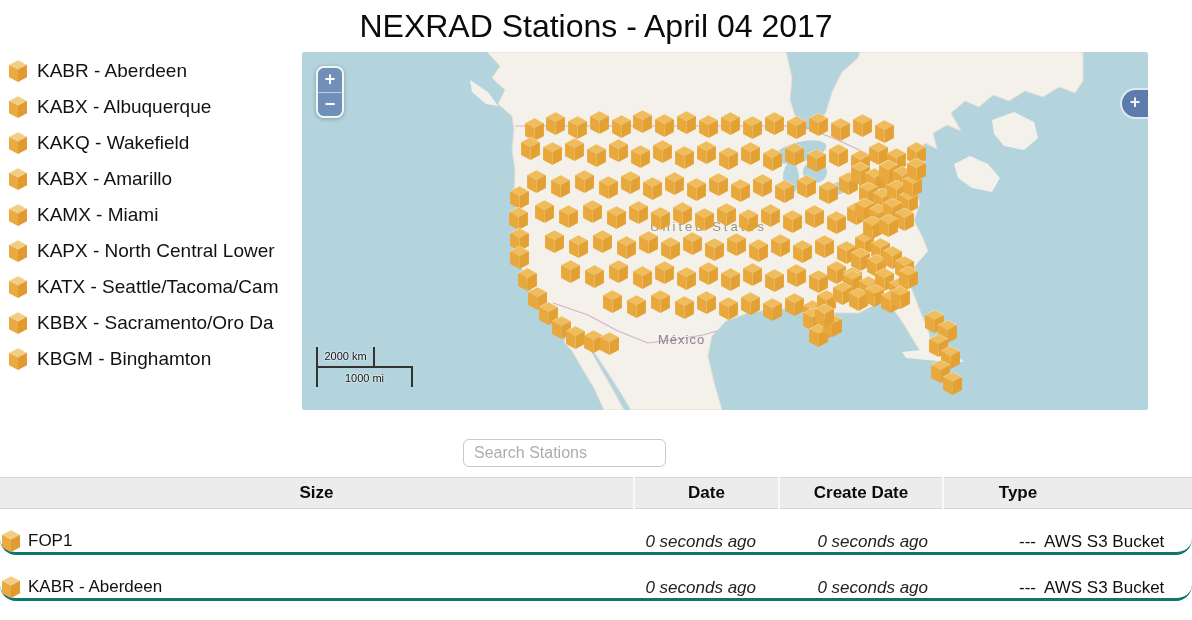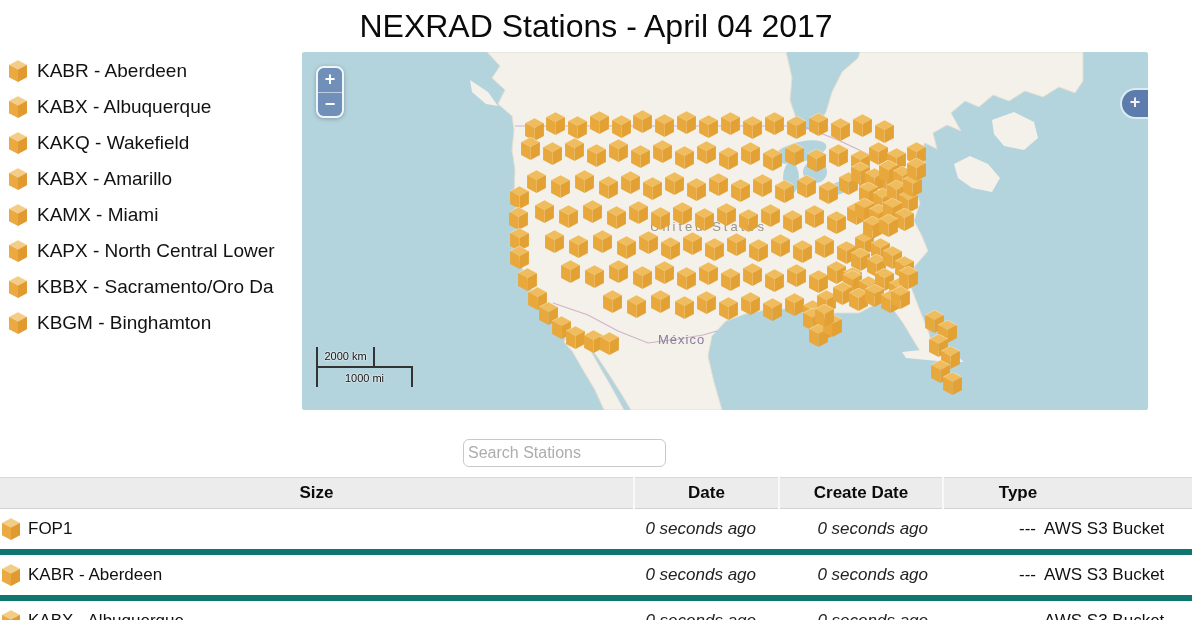--- a/index.html
+++ b/index.html
@@ -39,36 +39,36 @@
 
   .scale-ctl { position:absolute; left:14px; bottom:23px; font-size:11px; color:#111;
     text-shadow:0 0 2px #fff, 0 0 2px #fff; }
   .scale-km { width:59px; height:19px; line-height:18px; text-align:center;
     border-left:2px solid #333; border-right:2px solid #333; }
   .scale-mi { width:97px; height:21px; line-height:20px; text-align:center;
     border:2px solid #333; border-bottom:none; }
 
   
   .search-input { position:absolute; left:463px; top:439px; width:203px; height:28px;
-    border:1px solid #c9c9c9; border-radius:6px; padding:0 4px; font-size:16px;
+    border:1px solid #c9c9c9; border-radius:6px; padding:0 10px; font-size:16px;
     color:#333; outline:none; font-family:"Liberation Sans", sans-serif; }
   .search-input::placeholder { color:#adadad; }
 
   
   .stations-table { position:absolute; left:0; top:477px; width:1192px; }
   .thead { display:flex; height:32px; align-items:center; background:#ececec;
     border-top:1px solid #d8d8d8; border-bottom:1px solid #d2d2d2;
     font-weight:700; font-size:17px; color:#0b0b0b; }
   .th { text-align:center; height:32px; line-height:31px; }
   .th + .th { border-left:2px solid #f9f9f9; }
   .w-name { width:633px; } .w-date { width:145px; } .w-created { width:164px; }
   .w-size { width:100px; } .w-type { width:150px; }
 
-  .tr { display:flex; height:46px; align-items:center; border-bottom:6px solid #0f766e;
-    font-size:17px; color:#111; background:#fff; }
+  .tr { display:flex; height:46px; align-items:flex-end; border-bottom:3px solid #0f766e;
+    font-size:17px; color:#111; background:#fff;border-radius:16px; }
   .td-name { width:633px; display:flex; align-items:center; gap:7px; padding-left:1px; }
   .td-date { width:145px; text-align:right; padding-right:22px; font-style:italic; color:#222; }
   .td-created { width:164px; text-align:right; padding-right:14px; font-style:italic; color:#222; }
   .td-size { width:100px; text-align:right; padding-right:6px; }
   .td-type { width:150px; padding-left:2px; white-space:nowrap; }
 </style>
 </head>
 <body>
 
 <h1 class="page-title">NEXRAD Stations - April 04 2017</h1>
@@ -152,20 +152,33 @@
       <polygon points="1,4.8 10,9.6 10,22 1,17.2" fill="#eaaa41"></polygon>
       <polygon points="19,4.8 10,9.6 10,22 19,17.2" fill="#e19a2f"></polygon>
       <polyline points="1,4.8 10,0 19,4.8" fill="none" stroke="#ffffff" stroke-opacity="0.5" stroke-width="0.8"></polyline>
     </svg>
   </span>
 
     <span>KAPX - North Central Lower</span>
   </div>
 
 
+  <div class="station">
+
+  <span class="cube">
+    <svg width="20" height="22" viewBox="0 0 20 22">
+      <polygon points="10,0 19,4.8 10,9.6 1,4.8" fill="#f3cd86"></polygon>
+      <polygon points="1,4.8 10,9.6 10,22 1,17.2" fill="#eaaa41"></polygon>
+      <polygon points="19,4.8 10,9.6 10,22 19,17.2" fill="#e19a2f"></polygon>
+      <polyline points="1,4.8 10,0 19,4.8" fill="none" stroke="#ffffff" stroke-opacity="0.5" stroke-width="0.8"></polyline>
+    </svg>
+  </span>
+
+    <span>KATX - Seattle/Tacoma/Cam</span>
+  </div>
 
   <div class="station">
 
   <span class="cube">
     <svg width="20" height="22" viewBox="0 0 20 22">
       <polygon points="10,0 19,4.8 10,9.6 1,4.8" fill="#f3cd86"></polygon>
       <polygon points="1,4.8 10,9.6 10,22 1,17.2" fill="#eaaa41"></polygon>
       <polygon points="19,4.8 10,9.6 10,22 19,17.2" fill="#e19a2f"></polygon>
       <polyline points="1,4.8 10,0 19,4.8" fill="none" stroke="#ffffff" stroke-opacity="0.5" stroke-width="0.8"></polyline>
     </svg>

